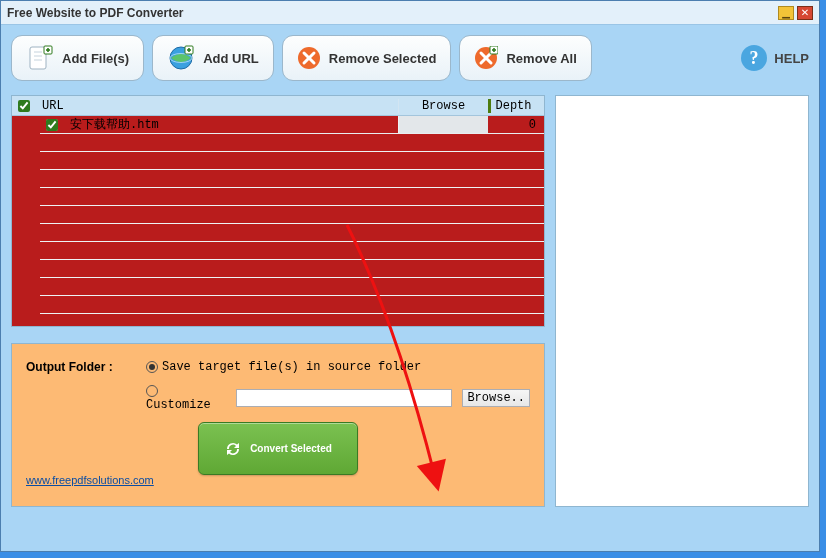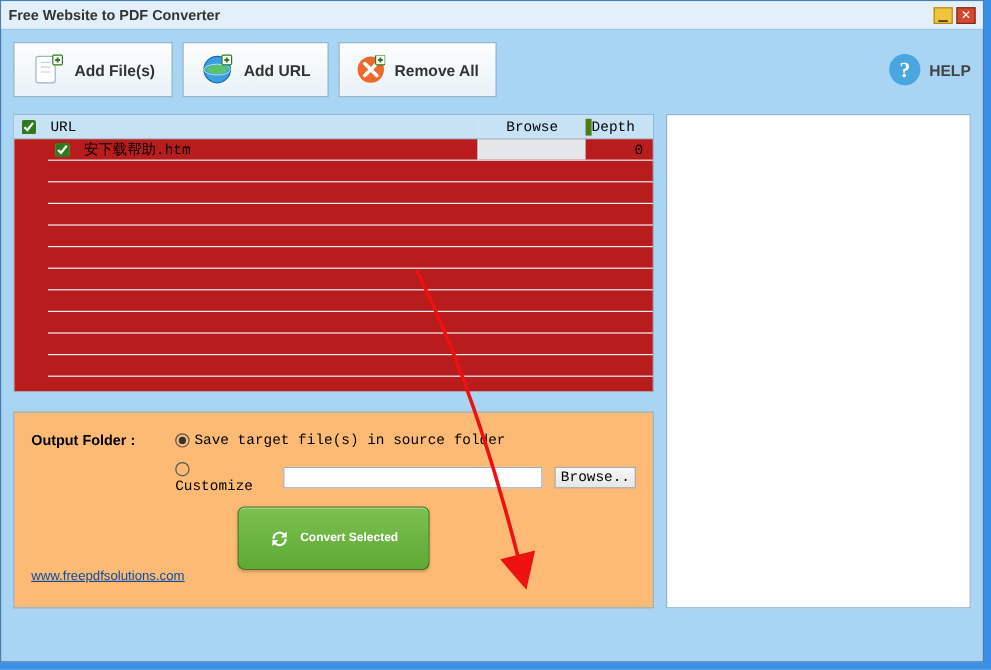--- a/index.html
+++ b/index.html
@@ -5,33 +5,33 @@
 * { box-sizing: border-box; margin: 0; padding: 0; }
 body { font-family: "Microsoft Sans Serif", Tahoma, sans-serif; font-size: 12px; background: #3a8ee6; width: 826px; height: 558px; overflow: hidden; position: relative; }
 .window { width: 820px; height: 552px; background: #a9d5f5; border: 1px solid #4b7eaf; margin: 0; }
 .titlebar { height: 24px; background: #e3f0fa; display: flex; align-items: center; padding: 0 6px; border-bottom: 1px solid #9ac5e6; }
 .titlebar .title { font-weight: bold; font-size: 12px; flex: 1; color: #333; }
 .winbtn { width: 16px; height: 14px; margin-left: 3px; border: 1px solid #7b2e17; display: flex; align-items: center; justify-content: center; font-size: 10px; color: #fff; cursor: pointer; }
 .winbtn.min { background: #f3c338; border-color: #b08a1e; color: #5b4410; }
 .winbtn.close { background: #d64732; }
 .content { padding: 10px; position: relative; }
 .toolbar { display: flex; gap: 8px; align-items: center; }
-.btn { border: 1px solid #9bb7cb; background: linear-gradient(#fdfefe,#e9f2f8); border-radius: 0; height: 46px; display: flex; align-items: center; gap: 8px; padding: 0 14px; cursor: pointer; font-size: 13px; font-weight: bold; color: #333; }
+.btn { border: 1px solid #9bb7cb; background: linear-gradient(#fdfefe,#e9f2f8); border-radius: 11px; height: 46px; display: flex; align-items: center; gap: 8px; padding: 0 14px; cursor: pointer; font-size: 13px; font-weight: bold; color: #333; }
 .btn svg { flex-shrink: 0; }
 .spacer { flex: 1; }
 .help-btn { display: flex; align-items: center; gap: 6px; background: transparent; border: none; cursor: pointer; font-size: 13px; font-weight: bold; color: #444; }
 .main { display: flex; gap: 10px; margin-top: 14px; }
 .leftcol { flex: 1; }
 .rightcol { width: 254px; height: 412px; background: #fff; border: 1px solid #8fb6d0; }
 .gridwrap { border: 1px solid #8fb6d0; background: #fff; height: 232px; display: flex; flex-direction: column; }
 .gridhead { display: flex; background: #c7e2f4; border-bottom: 1px solid #a3c5dc; height: 20px; align-items: center; font-family: "Courier New", monospace; font-size: 12px; }
 .gh-chk { width: 24px; display: flex; justify-content: center; }
 .gh-url { flex: 1; padding-left: 6px; }
 .gh-status { width: 90px; text-align: center; border-left: 1px solid #d2e5f2; padding: 0 4px; }
-.gh-depth { width: 56px; text-align: left; border-left: 5px solid #4d7c0f; padding-right: 8px; }
+.gh-depth { width: 56px; text-align: center; border-left: 3px solid #4d7c0f; padding-right: 8px; }
 .gridbody { flex: 1; background: #b91c1c; position: relative; padding-left: 28px; }
 .gridrow { display: flex; height: 18px; align-items: center; border-bottom: 1px solid #e9edf0; font-family: "SimSun","Courier New",monospace; font-size: 12px; }
 .gc-chk { width: 24px; display: flex; justify-content: center; }
 .gc-url { flex: 1; padding-left: 6px; overflow: hidden; white-space: nowrap; }
 .gc-status { width: 90px; border-left: 1px solid #eef2f5; background: #e3e7ea; height: 100%; }
 .gc-depth { width: 56px; text-align: right; padding-right: 8px; }
 .emptyrows div { height: 18px; border-bottom: 1px solid #eef2f5; }
 .output { border: 1px solid #8fb6d0; background: #fdba74; margin-top: 16px; padding: 16px 14px 8px; height: 164px; position: relative; }
 .outrow { display: flex; align-items: center; gap: 10px; font-family: "Courier New","SimSun", monospace; font-size: 12px; margin-bottom: 10px; }
 .outlabel { font-weight: bold; font-family: Tahoma, sans-serif; width: 110px; }
@@ -72,20 +72,28 @@
       <button class="btn">
         <svg width="28" height="28" viewBox="0 0 28 28">
             <circle cx="14" cy="14" r="11" fill="#3aa0e0" stroke="#1d6aa5"></circle>
             <path d="M4 14 Q14 6 24 14 Q14 22 4 14" fill="#5bc36b"></path>
             <ellipse cx="14" cy="14" rx="11" ry="4.5" fill="none" stroke="#b8e0f8" stroke-width="0.8"></ellipse>
             <rect x="18" y="2" width="8" height="8" rx="1" fill="#fff" stroke="#2f7a1e"></rect>
             <line x1="22" y1="4" x2="22" y2="8" stroke="#2f7a1e" stroke-width="1.6"></line>
             <line x1="20" y1="6" x2="24" y2="6" stroke="#2f7a1e" stroke-width="1.6"></line>
           </svg>
         <span>Add URL</span>
+      </button>
+      <button class="btn">
+        <svg width="24" height="24" viewBox="0 0 24 24">
+            <circle cx="12" cy="12" r="11" fill="#ee6a2c"></circle>
+            <line x1="7" y1="7" x2="17" y2="17" stroke="#fff" stroke-width="3" stroke-linecap="round"></line>
+            <line x1="17" y1="7" x2="7" y2="17" stroke="#fff" stroke-width="3" stroke-linecap="round"></line>
+          </svg>
+        <span>Remove Selected</span>
       </button>
       <button class="btn">
         <svg width="24" height="24" viewBox="0 0 24 24">
             <circle cx="12" cy="12" r="11" fill="#ee6a2c"></circle>
             <line x1="7" y1="7" x2="17" y2="17" stroke="#fff" stroke-width="3" stroke-linecap="round"></line>
             <line x1="17" y1="7" x2="7" y2="17" stroke="#fff" stroke-width="3" stroke-linecap="round"></line>
             <rect x="16" y="0" width="8" height="8" rx="1" fill="#fff" stroke="#2f7a1e"></rect>
             <line x1="20" y1="2" x2="20" y2="6" stroke="#2f7a1e" stroke-width="1.6"></line>
             <line x1="18" y1="4" x2="22" y2="4" stroke="#2f7a1e" stroke-width="1.6"></line>
           </svg>

